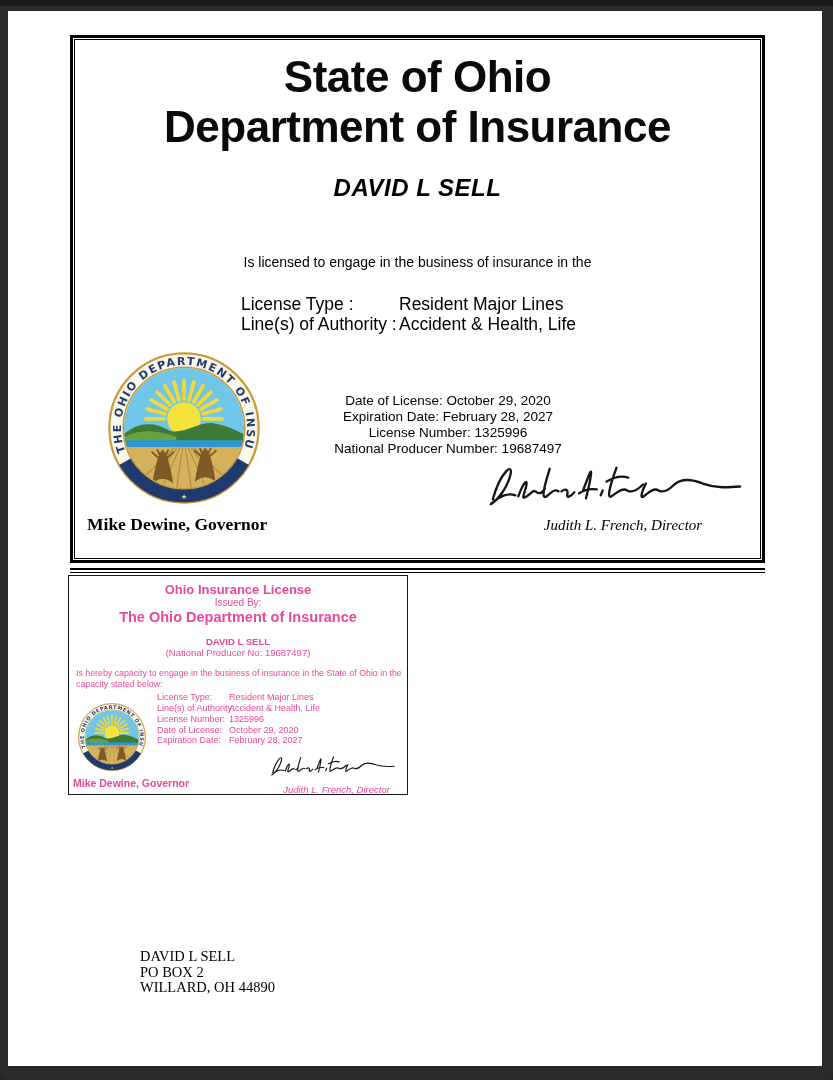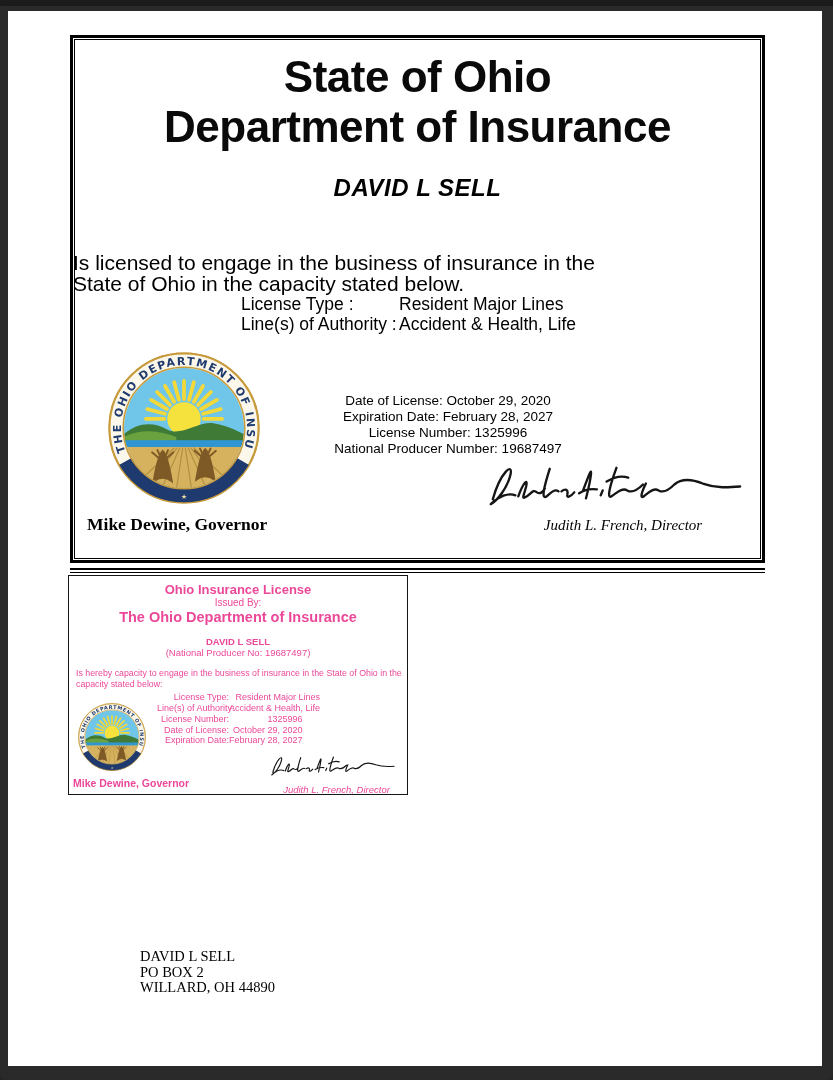--- a/index.html
+++ b/index.html
@@ -11,21 +11,21 @@
 
   
   .cert { position:absolute; left:62px; top:24px; width:695px; height:528px;
           border:3px solid #000; outline:1px solid #000; outline-offset:-5px; }
   .cert * { position:absolute; }
   .cert-title { top:14px; left:0; width:100%; text-align:center; font-size:44px;
                 font-weight:700; line-height:50px; color:#0a0a0a; letter-spacing:-.5px; }
   .cert-title div { position:static; }
   .cert-name { top:136px; left:0; width:100%; text-align:center; font-size:24px;
                font-weight:700; font-style:italic; letter-spacing:.5px; }
-  .cert-statement { top:214px; left:0; width:100%; font-size:21px; line-height:21px; }
+  .cert-statement { top:214px; left:0; width:100%; text-align:center; font-size:14px; line-height:21px; }
   .cert-statement div { position:static; }
   .cert-licrows { top:256px; left:168px; display:grid; grid-template-columns:150px auto;
                   column-gap:8px; font-size:17.5px; line-height:20px; }
   .cert-licrows span { position:static; white-space:nowrap; }
   .cert-seal { left:35px; top:314px; width:152px; height:152px; }
   .cert-dates { left:220px; top:355px; width:310px; text-align:center; font-size:13.5px; line-height:16px; }
   .cert-dates div { position:static; }
   .cert-sig { left:408px; top:420px; width:265px; height:54px; }
   .cert-director { left:420px; top:479px; width:260px; text-align:center;
                    font-family:"Liberation Serif","DejaVu Serif",serif; font-style:italic; font-size:15px; }
@@ -39,21 +39,21 @@
   .card { position:absolute; left:60px; top:564px; width:340px; height:220px;
           border:1.5px solid #161616; font-family:Liberation Sans, sans-serif; color:#ec4899; }
   .card * { position:absolute; }
   .card-title { top:6px; left:0; width:100%; text-align:center; font-weight:700; font-size:13px; }
   .card-issued { top:21px; left:0; width:100%; text-align:center; font-size:10px; }
   .card-dept { top:33px; left:0; width:100%; text-align:center; font-weight:700; font-size:14.5px; }
   .card-name { top:60px; left:0; width:100%; text-align:center; font-weight:700; font-size:9.5px; }
   .card-producer { top:71px; left:0; width:100%; text-align:center; font-size:9.5px; }
   .card-statement { top:92px; left:7px; width:328px; font-size:8.8px; line-height:10.5px; }
   .card-rows1 { top:116px; left:88px; display:grid; grid-template-columns:72px auto; font-size:9px; line-height:10.5px; }
-  .card-rows1 span, .card-rows2 span { position:static; white-space:nowrap;text-align:right; }
+  .card-rows1 span, .card-rows2 span { position:static; white-space:nowrap; }
   .card-seal { left:9px; top:127px; width:68px; height:68px; }
   .card-rows2 { top:138px; left:88px; display:grid; grid-template-columns:72px auto; font-size:9px; line-height:10.5px; }
   .card-sig { left:198px; top:176px; width:130px; height:27px; }
   .card-governor { left:4px; top:201px; font-weight:700; font-size:10.5px; }
   .card-director { left:205px; top:208px; width:125px; text-align:center; font-style:italic; font-size:9.5px; }
 
   
   .address { position:absolute; left:132px; top:938px;
              font-family:"Liberation Serif","DejaVu Serif",serif; font-size:14.5px; line-height:15.5px; }
 
@@ -67,21 +67,20 @@
   <div class="page">
 
     <div class="cert">
       <div class="cert-title">
         <div>State of Ohio</div>
         <div>Department of Insurance</div>
       </div>
       <div class="cert-name">DAVID L SELL</div>
       <div class="cert-statement">
         <div>Is licensed to engage in the business of insurance in the</div>
-        <div>State of Ohio in the capacity stated below.</div>
       </div>
       <div class="cert-licrows">
         <span>License Type :</span>
         <span>Resident Major Lines</span>
         <span>Line(s) of Authority :</span>
         <span>Accident &amp; Health, Life</span>
       </div>
 
       <div class="cert-seal">
         <svg viewBox="0 0 200 200">

